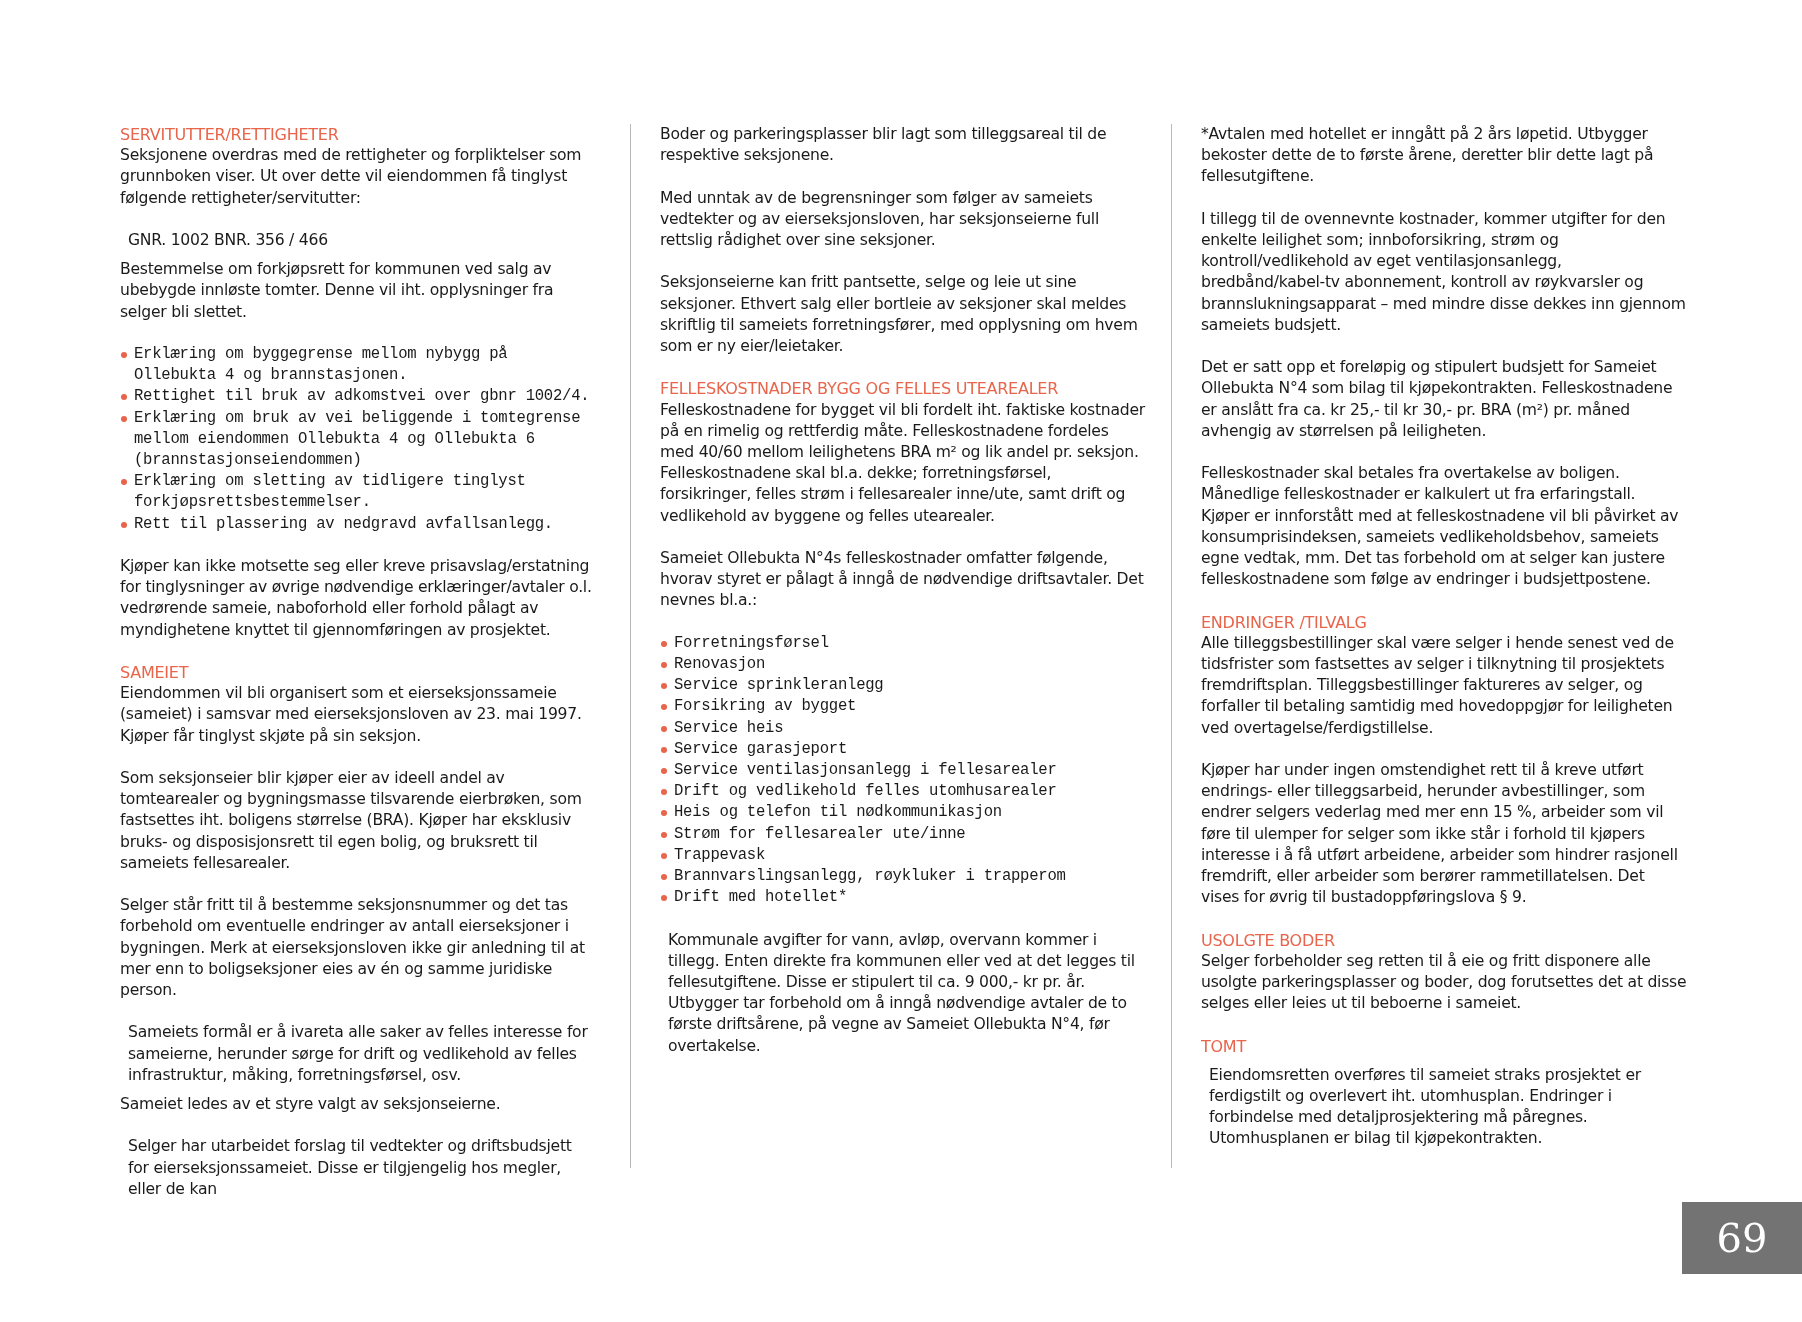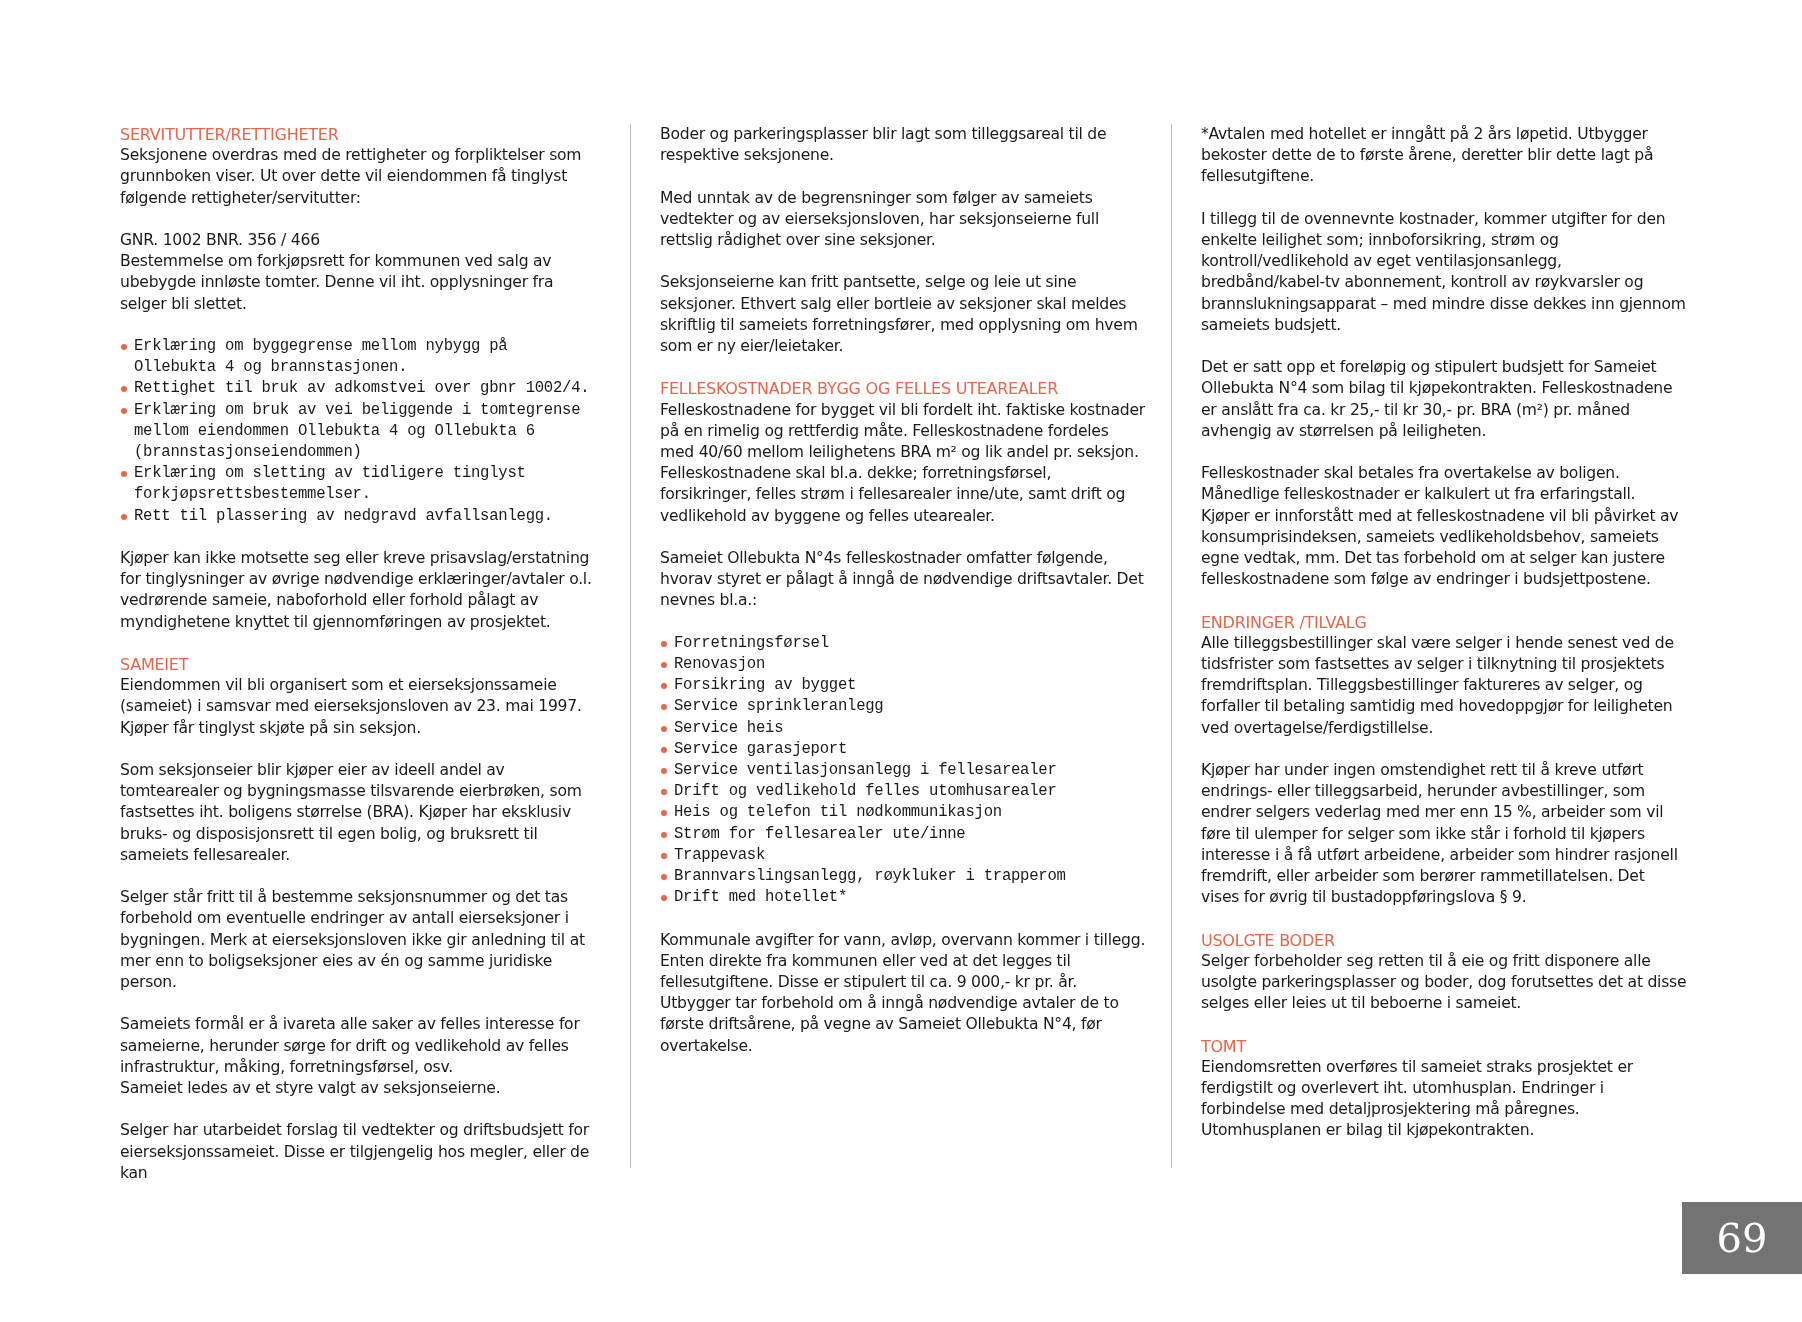--- a/index.html
+++ b/index.html
@@ -12,21 +12,21 @@
     font-size: 15.6px; line-height: 21.2px; letter-spacing: -0.25px;
   }
   .col1 { left: 120px; }
   .col2 { left: 660px; width: 486px; }
   .col3 { left: 1201px; width: 486px; }
   .divider { position: absolute; top: 124px; height: 1044px; width: 1px; background: #b8b8b8; }
   .div1 { left: 630px; }
   .div2 { left: 1171px; }
   .heading { color: #e8644a; text-transform: uppercase; margin: 0; font-weight: normal; font-size: 16px; }
   p { margin: 0 0 21.2px 0; }
-  p.tight { margin: 0; }
+  p.tight { margin: 8px; }
   .bold { font-weight: bold; margin: 0; }
   ul { list-style: none; margin: 0 0 21.2px 0; padding: 0; font-family: Liberation Mono, monospace; }
   ul li { position: relative; padding-left: 14px; }
   ul li::before {
     content: ""; position: absolute; left: 1px; top: 8px; width: 6px; height: 6px; border-radius: 50%;
     background: #e8644a;
   }
   .page-badge {
     position: absolute; left: 1682px; top: 1202px; width: 120px; height: 72px;
     background: #737373; color: #ffffff; font-family: "DejaVu Serif", serif; font-size: 40px;
@@ -64,22 +64,22 @@
 <div class="col col2">
   <p>Boder og parkeringsplasser blir lagt som tilleggsareal til de respektive seksjonene.</p>
   <p>Med unntak av de begrensninger som følger av sameiets vedtekter og av eierseksjonsloven, har seksjonseierne full rettslig rådighet over sine seksjoner.</p>
   <p>Seksjonseierne kan fritt pantsette, selge og leie ut sine seksjoner. Ethvert salg eller bortleie av seksjoner skal meldes skriftlig til sameiets forretningsfører, med opplysning om hvem som er ny eier/leietaker.</p>
   <h3 class="heading">FELLESKOSTNADER BYGG OG FELLES UTEAREALER</h3>
   <p>Felleskostnadene for bygget vil bli fordelt iht. faktiske kostnader på en rimelig og rettferdig måte. Felleskostnadene fordeles med 40/60 mellom leilighetens BRA m² og lik andel pr. seksjon. Felleskostnadene skal bl.a. dekke; forretningsførsel, forsikringer, felles strøm i fellesarealer inne/ute, samt drift og vedlikehold av byggene og felles utearealer.</p>
   <p>Sameiet Ollebukta N°4s felleskostnader omfatter følgende, hvorav styret er pålagt å inngå de nødvendige driftsavtaler. Det nevnes bl.a.:</p>
   <ul>
     <li>Forretningsførsel</li>
     <li>Renovasjon</li>
+    <li>Service sprinkleranlegg</li>
     <li>Forsikring av bygget</li>
-    <li>Service sprinkleranlegg</li>
     <li>Service heis</li>
     <li>Service garasjeport</li>
     <li>Service ventilasjonsanlegg i fellesarealer</li>
     <li>Drift og vedlikehold felles utomhusarealer</li>
     <li>Heis og telefon til nødkommunikasjon</li>
     <li>Strøm for fellesarealer ute/inne</li>
     <li>Trappevask</li>
     <li>Brannvarslingsanlegg, røykluker i trapperom</li>
     <li>Drift med hotellet*</li>
   </ul>

